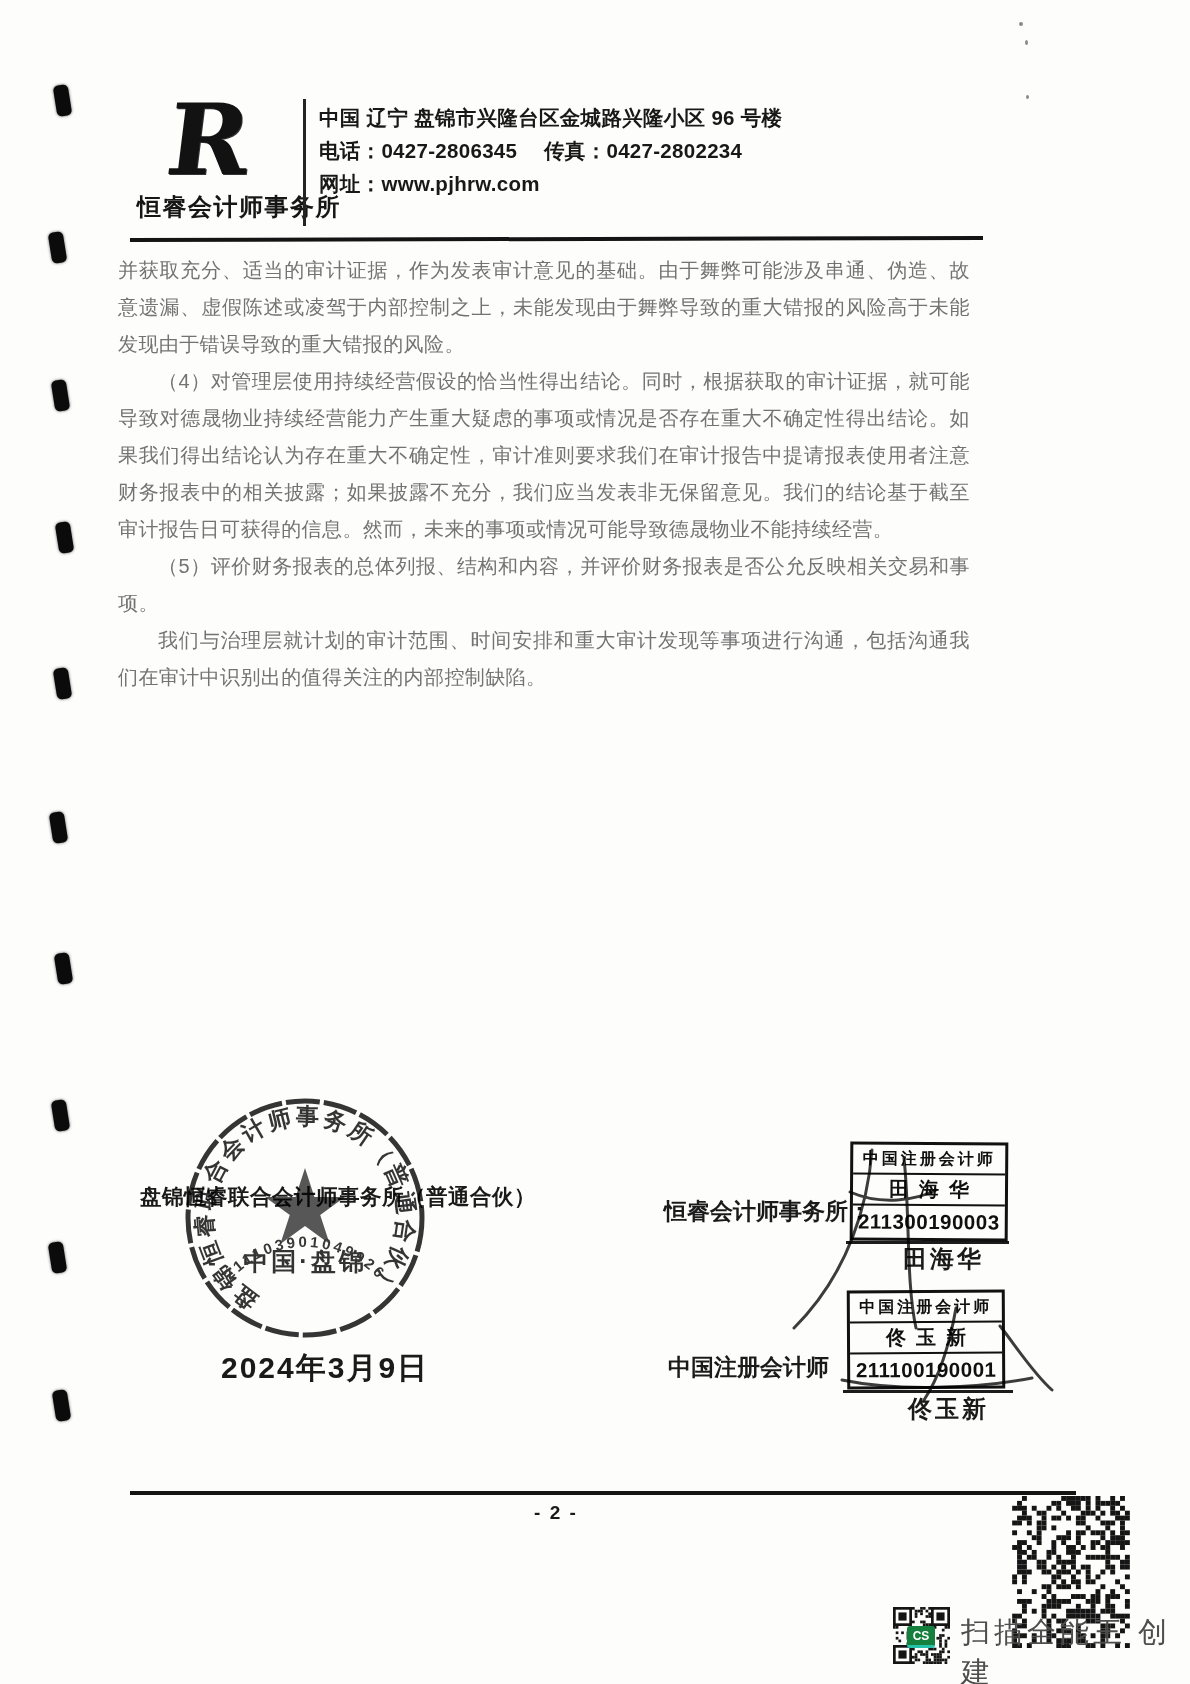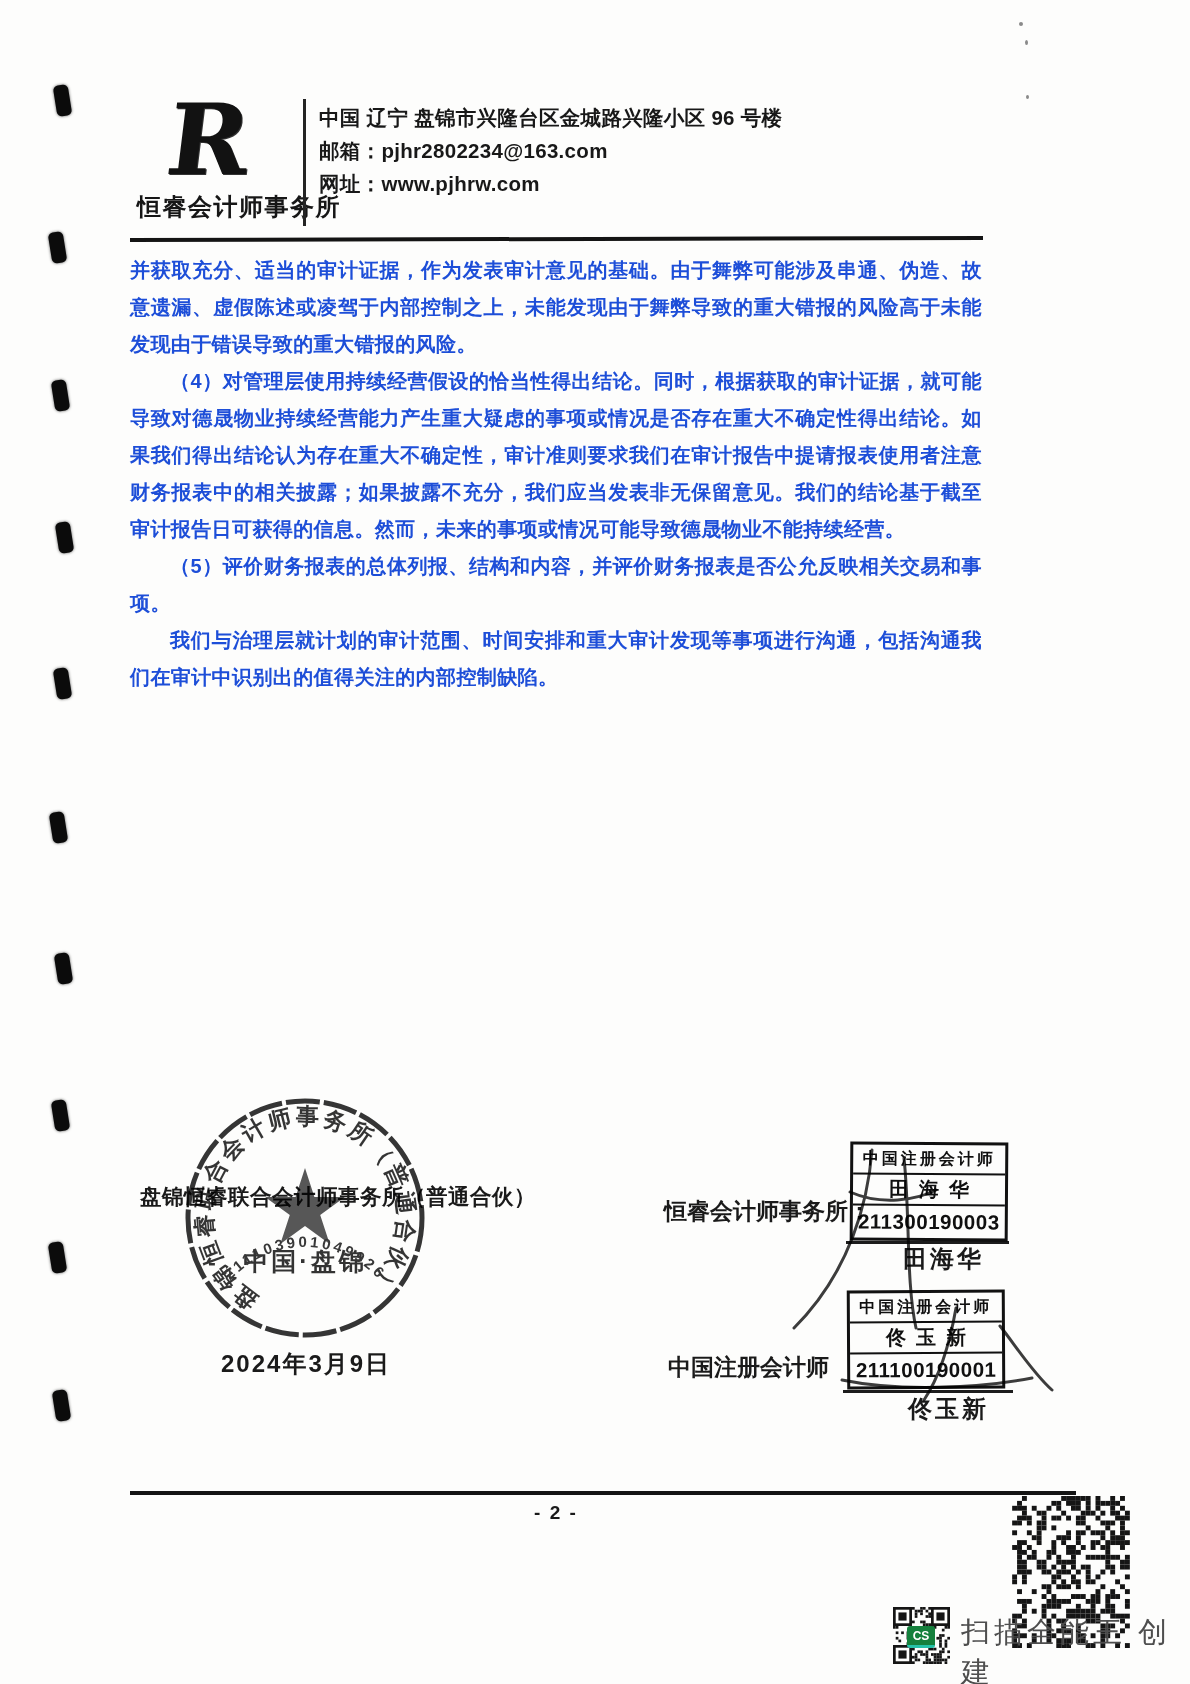--- a/index.html
+++ b/index.html
@@ -19,27 +19,27 @@
     font-family:"DejaVu Serif","Liberation Serif",serif;font-weight:bold;font-size:98px;line-height:1;
     color:#121212;transform:skewX(-7deg);text-shadow:1px 1px 0 #333;
   }
   .firm-short{position:absolute;left:137px;top:191px;font-size:24px;font-weight:700;letter-spacing:1.5px;color:#161616;}
   .header-divider{position:absolute;left:303px;top:99px;width:2.5px;height:127px;background:#242424;}
   .contact{position:absolute;left:319px;top:101px;font-size:20.5px;font-weight:600;line-height:33px;color:#181818;letter-spacing:.3px;}
   .contact div{white-space:pre;}
   .rule{position:absolute;background:#141414;}
   .header-rule{left:130px;top:237px;width:853px;height:3.5px;transform:rotate(-0.15deg);}
   
-  .body-text{position:absolute;left:130px;top:252px;width:852px;font-size:20px;font-weight:700;line-height:37px;text-align:justify;color:#1d4ed8;letter-spacing:.4px;}
+  .body-text{position:absolute;left:118px;top:252px;width:852px;font-size:20px;font-weight:400;line-height:37px;text-align:justify;color:#737373;letter-spacing:.4px;}
   .body-text p{margin:0;}
   .body-text p.indent{text-indent:2em;}
   
   .firm-full{position:absolute;left:140px;top:1182px;font-size:21.5px;font-weight:600;letter-spacing:.5px;z-index:1;}
   .seal-wrap{position:absolute;left:181px;top:1094px;width:248px;height:248px;z-index:2;mix-blend-mode:multiply;opacity:.9;}
-  .date-line{position:absolute;left:221px;top:1348px;font-size:24px;font-weight:600;letter-spacing:2px;}
+  .date-line{position:absolute;left:221px;top:1348px;font-size:30px;font-weight:600;letter-spacing:2px;}
   .cpa-label-1{position:absolute;left:664px;top:1196px;font-size:23px;font-weight:600;}
   .cpa-label-2{position:absolute;left:668px;top:1352px;font-size:23px;font-weight:600;}
   .stamp{
     position:absolute;width:152px;border:3.5px solid #111;background:rgba(255,255,255,.0);
     z-index:2;mix-blend-mode:multiply;
   }
   .stamp-1{left:850px;top:1142px;transform:rotate(.4deg);}
   .stamp-2{left:847px;top:1290px;transform:rotate(-.3deg);}
   .stamp .row{display:flex;align-items:center;justify-content:center;color:#101010;}
   .stamp .title{height:28px;font-size:16px;font-weight:700;letter-spacing:3px;border-bottom:2.5px solid #111;}
@@ -84,21 +84,21 @@
   <div class="speck" style="left:1025px;top:40px;width:3px;height:5px;"></div>
   <div class="speck" style="left:1026px;top:95px;width:3px;height:4px;"></div>
 
   <div class="logo-box">
     <span class="logo-glyph">R</span>
   </div>
   <div class="firm-short">恒睿会计师事务所</div>
   <div class="header-divider"></div>
   <div class="contact">
     <div>中国 辽宁 盘锦市兴隆台区金城路兴隆小区 96 号楼</div>
-    <div>邮箱：pjhr2802234@163.com</div>
+    <div>电话：0427-2806345　 传真：0427-2802234</div>
     <div>网址：www.pjhrw.com</div>
   </div>
   <div class="rule header-rule"></div>
 
   <div class="body-text">
     <p>并获取充分、适当的审计证据，作为发表审计意见的基础。由于舞弊可能涉及串通、伪造、故意遗漏、虚假陈述或凌驾于内部控制之上，未能发现由于舞弊导致的重大错报的风险高于未能发现由于错误导致的重大错报的风险。</p>
     <p class="indent">（4）对管理层使用持续经营假设的恰当性得出结论。同时，根据获取的审计证据，就可能导致对德晟物业持续经营能力产生重大疑虑的事项或情况是否存在重大不确定性得出结论。如果我们得出结论认为存在重大不确定性，审计准则要求我们在审计报告中提请报表使用者注意财务报表中的相关披露；如果披露不充分，我们应当发表非无保留意见。我们的结论基于截至审计报告日可获得的信息。然而，未来的事项或情况可能导致德晟物业不能持续经营。</p>
     <p class="indent">（5）评价财务报表的总体列报、结构和内容，并评价财务报表是否公允反映相关交易和事项。</p>
     <p class="indent">我们与治理层就计划的审计范围、时间安排和重大审计发现等事项进行沟通，包括沟通我们在审计中识别出的值得关注的内部控制缺陷。</p>
   </div>

